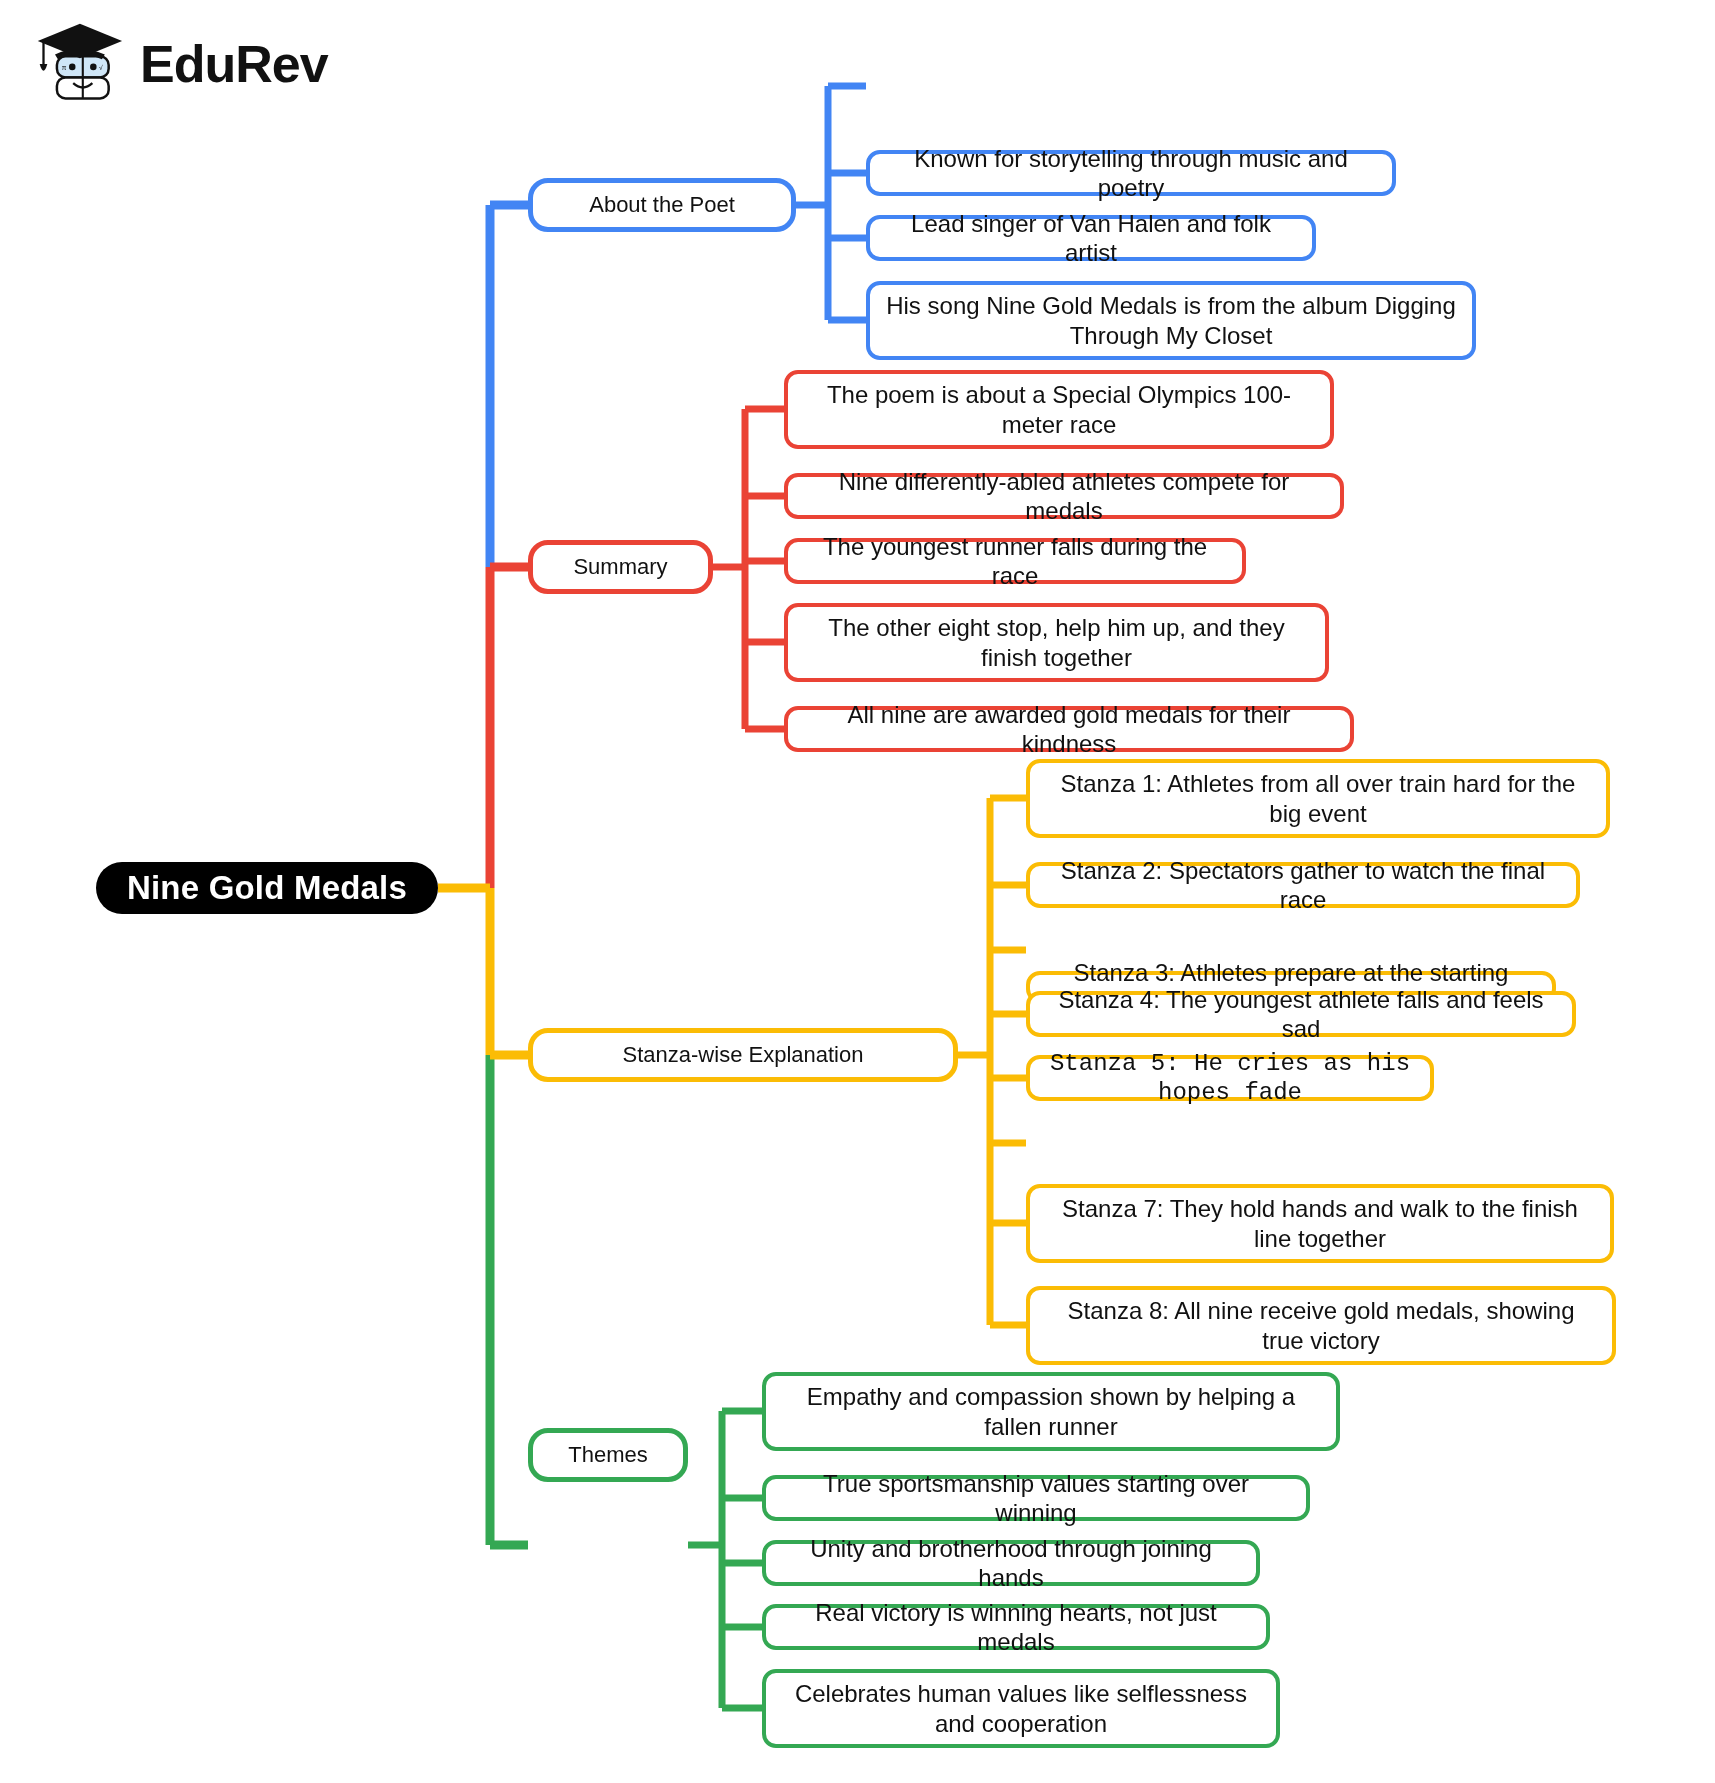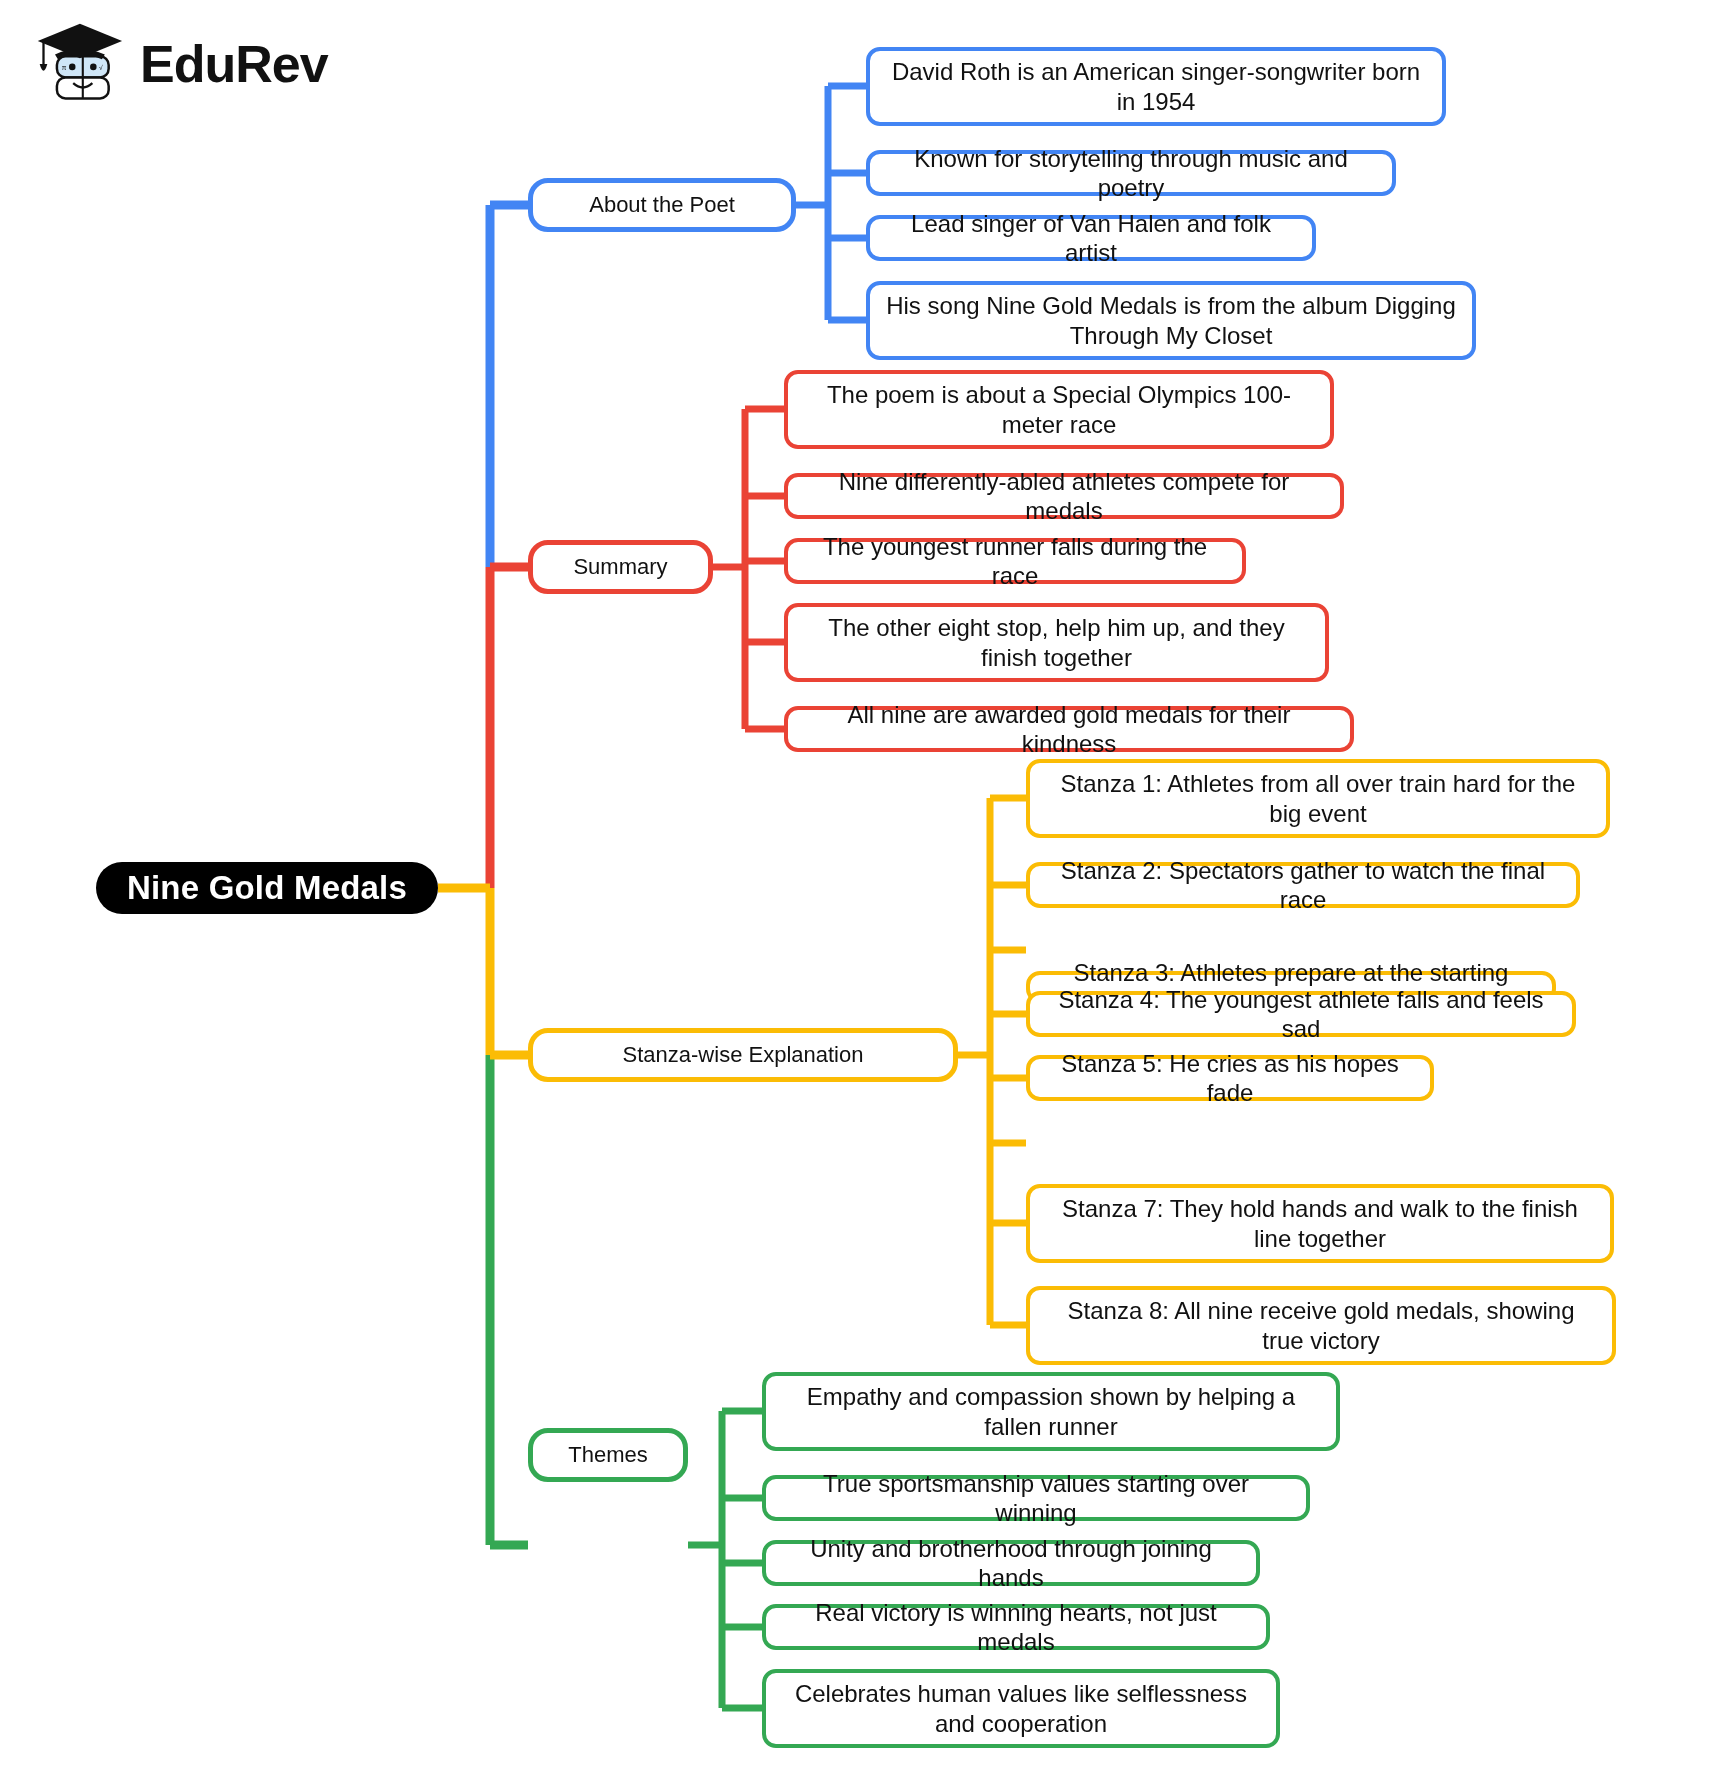--- a/index.html
+++ b/index.html
@@ -175,23 +175,20 @@
   </div>
 
   <div class="node node-branch c-yellow" style="left:528px; top:1028px; width:430px; height:54px;">
     <span class="leaf-text">Stanza-wise Explanation</span>
   </div>
 
   <div class="node node-branch c-green" style="left:528px; top:1428px; width:160px; height:54px;">
     <span class="leaf-text">Themes</span>
   </div>
 
-  <div class="node node-leaf c-blue" style="left:866px; top:47px; width:580px; height:79px;">
-    <span class="leaf-text">David Roth is an American singer-songwriter born in 1954</span>
-  </div>
   <div class="node node-leaf c-blue" style="left:866px; top:150px; width:530px; height:46px;">
     <span class="leaf-text">Known for storytelling through music and poetry</span>
   </div>
   <div class="node node-leaf c-blue" style="left:866px; top:215px; width:450px; height:46px;">
     <span class="leaf-text">Lead singer of Van Halen and folk artist</span>
   </div>
   <div class="node node-leaf c-blue" style="left:866px; top:281px; width:610px; height:79px;">
     <span class="leaf-text">His song Nine Gold Medals is from the album Digging Through My Closet</span>
   </div>
 
@@ -216,21 +213,21 @@
   </div>
   <div class="node node-leaf c-yellow" style="left:1026px; top:862px; width:554px; height:46px;">
     <span class="leaf-text">Stanza 2: Spectators gather to watch the final race</span>
   </div>
   <div class="node node-leaf c-yellow" style="left:1026px; top:971px; width:530px; height:32px;justify-content:center;">
     <span class="leaf-text">Stanza 3: Athletes prepare at the starting blocks</span>
   </div>
   <div class="node node-leaf c-yellow" style="left:1026px; top:991px; width:550px; height:46px;">
     <span class="leaf-text">Stanza 4: The youngest athlete falls and feels sad</span>
   </div>
-  <div class="node node-leaf c-yellow" style="left:1026px; top:1055px; width:408px; height:46px;">
+  <div class="node node-leaf c-yellow" style="left:1026px; top:1055px; width:408px; height:46px;font-family:Liberation Mono, monospace;">
     <span class="leaf-text">Stanza 5: He cries as his hopes fade</span>
   </div>
   <div class="node node-leaf c-yellow" style="left:1026px; top:1184px; width:588px; height:79px;">
     <span class="leaf-text">Stanza 7: They hold hands and walk to the finish line together</span>
   </div>
   <div class="node node-leaf c-yellow" style="left:1026px; top:1286px; width:590px; height:79px;">
     <span class="leaf-text">Stanza 8: All nine receive gold medals, showing true victory</span>
   </div>
 
   <div class="node node-leaf c-green" style="left:762px; top:1372px; width:578px; height:79px;">

